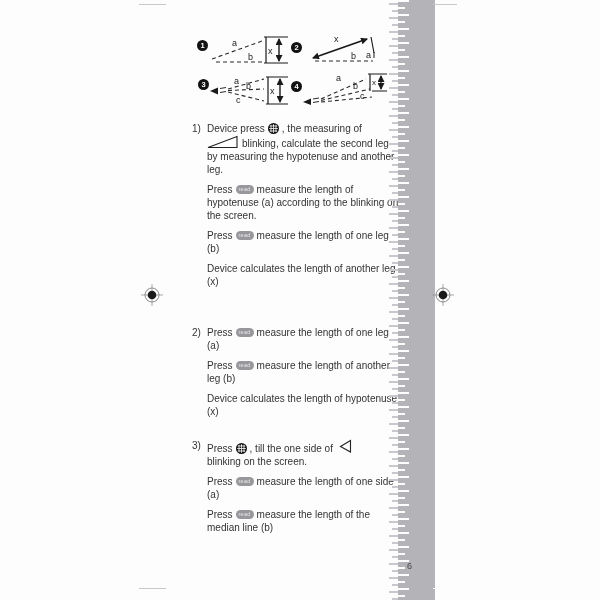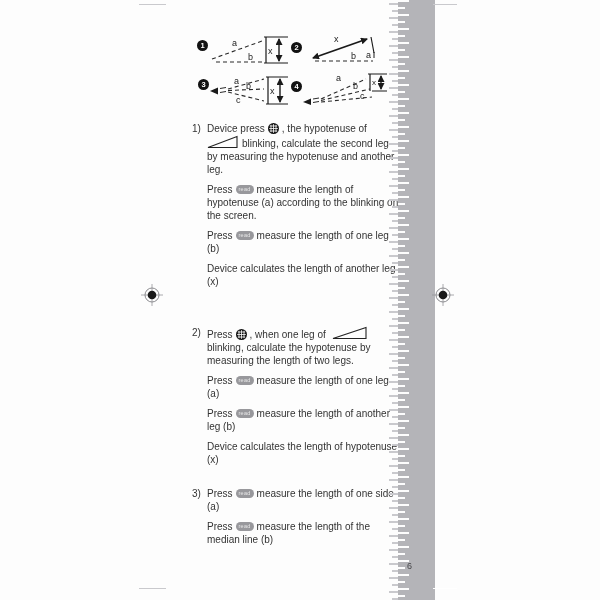--- a/index.html
+++ b/index.html
@@ -112,52 +112,52 @@
 <div class="abs content">
 
   <div class="section">
     <span class="sec-num">1)</span>
     <div class="sec-body">
       <p><span>Device press</span><span class="gridbtn"><svg width="11" height="11">
               <circle cx="5.5" cy="5.5" r="5.5" fill="#121212"></circle>
               <g stroke="#fff" stroke-width="0.8">
                 <path d="M3,1.8 V9.2 M5.5,1.2 V9.8 M8,1.8 V9.2 M1.8,3 H9.2 M1.2,5.5 H9.8 M1.8,8 H9.2"></path>
               </g>
-            </svg></span><span>, the hypotenuse of</span><br>
+            </svg></span><span>, the measuring of</span><br>
       <span class="tri"><svg width="32" height="14">
               <polygon points="1,12.5 30,12.5 30,1.5" fill="none" stroke="#222" stroke-width="1.1"></polygon>
             </svg></span><span>blinking, calculate the second leg by measuring the hypotenuse and another leg.</span></p>
       <p><span>Press</span><span class="readpill"><span>read</span></span><span>measure the length of hypotenuse (a) according to the blinking on the screen.</span></p>
       <p><span>Press</span><span class="readpill"><span>read</span></span><span>measure the length of one leg (b)</span></p>
       <p><span>Device calculates the length of another leg (x)</span></p>
     </div>
   </div>
 
   <div class="section">
     <span class="sec-num">2)</span>
     <div class="sec-body">
-      <p><span>Press</span><span class="gridbtn"><svg width="11" height="11">
-              <circle cx="5.5" cy="5.5" r="5.5" fill="#121212"></circle>
-              <g stroke="#fff" stroke-width="0.8">
-                <path d="M3,1.8 V9.2 M5.5,1.2 V9.8 M8,1.8 V9.2 M1.8,3 H9.2 M1.2,5.5 H9.8 M1.8,8 H9.2"></path>
-              </g>
-            </svg></span><span>, when one leg of</span>
-      <span class="tri" style="margin-left:3px"><svg width="36" height="14">
-              <polygon points="1,12.5 34,12.5 34,1.5" fill="none" stroke="#222" stroke-width="1.1"></polygon>
-            </svg></span><br>
-      <span>blinking, calculate the hypotenuse by measuring the length of two legs.</span></p>
       <p><span>Press</span><span class="readpill"><span>read</span></span><span>measure the length of one leg (a)</span></p>
       <p><span>Press</span><span class="readpill"><span>read</span></span><span>measure the length of another leg (b)</span></p>
       <p><span>Device calculates the length of hypotenuse (x)</span></p>
     </div>
   </div>
 
   <div class="section">
     <span class="sec-num">3)</span>
     <div class="sec-body">
+      <p><span>Press</span><span class="gridbtn"><svg width="11" height="11">
+              <circle cx="5.5" cy="5.5" r="5.5" fill="#121212"></circle>
+              <g stroke="#fff" stroke-width="0.8">
+                <path d="M3,1.8 V9.2 M5.5,1.2 V9.8 M8,1.8 V9.2 M1.8,3 H9.2 M1.2,5.5 H9.8 M1.8,8 H9.2"></path>
+              </g>
+            </svg></span><span>, till the one side of</span>
+      <span class="tri" style="margin-left:3px"><svg width="14" height="15">
+              <polygon points="11.5,1.5 11.5,13 1.5,7.5" fill="none" stroke="#222" stroke-width="1.1"></polygon>
+            </svg></span><br>
+      <span>blinking on the screen.</span></p>
       <p><span>Press</span><span class="readpill"><span>read</span></span><span>measure the length of one side (a)</span></p>
       <p><span>Press</span><span class="readpill"><span>read</span></span><span>measure the length of the median line (b)</span></p>
     </div>
   </div>
 </div>
 
 <div class="abs gray-bar"></div>
 <div class="abs bar-ticks"></div>
 <div class="abs edge-ticks"></div>
 <div class="abs page-num">6</div>

